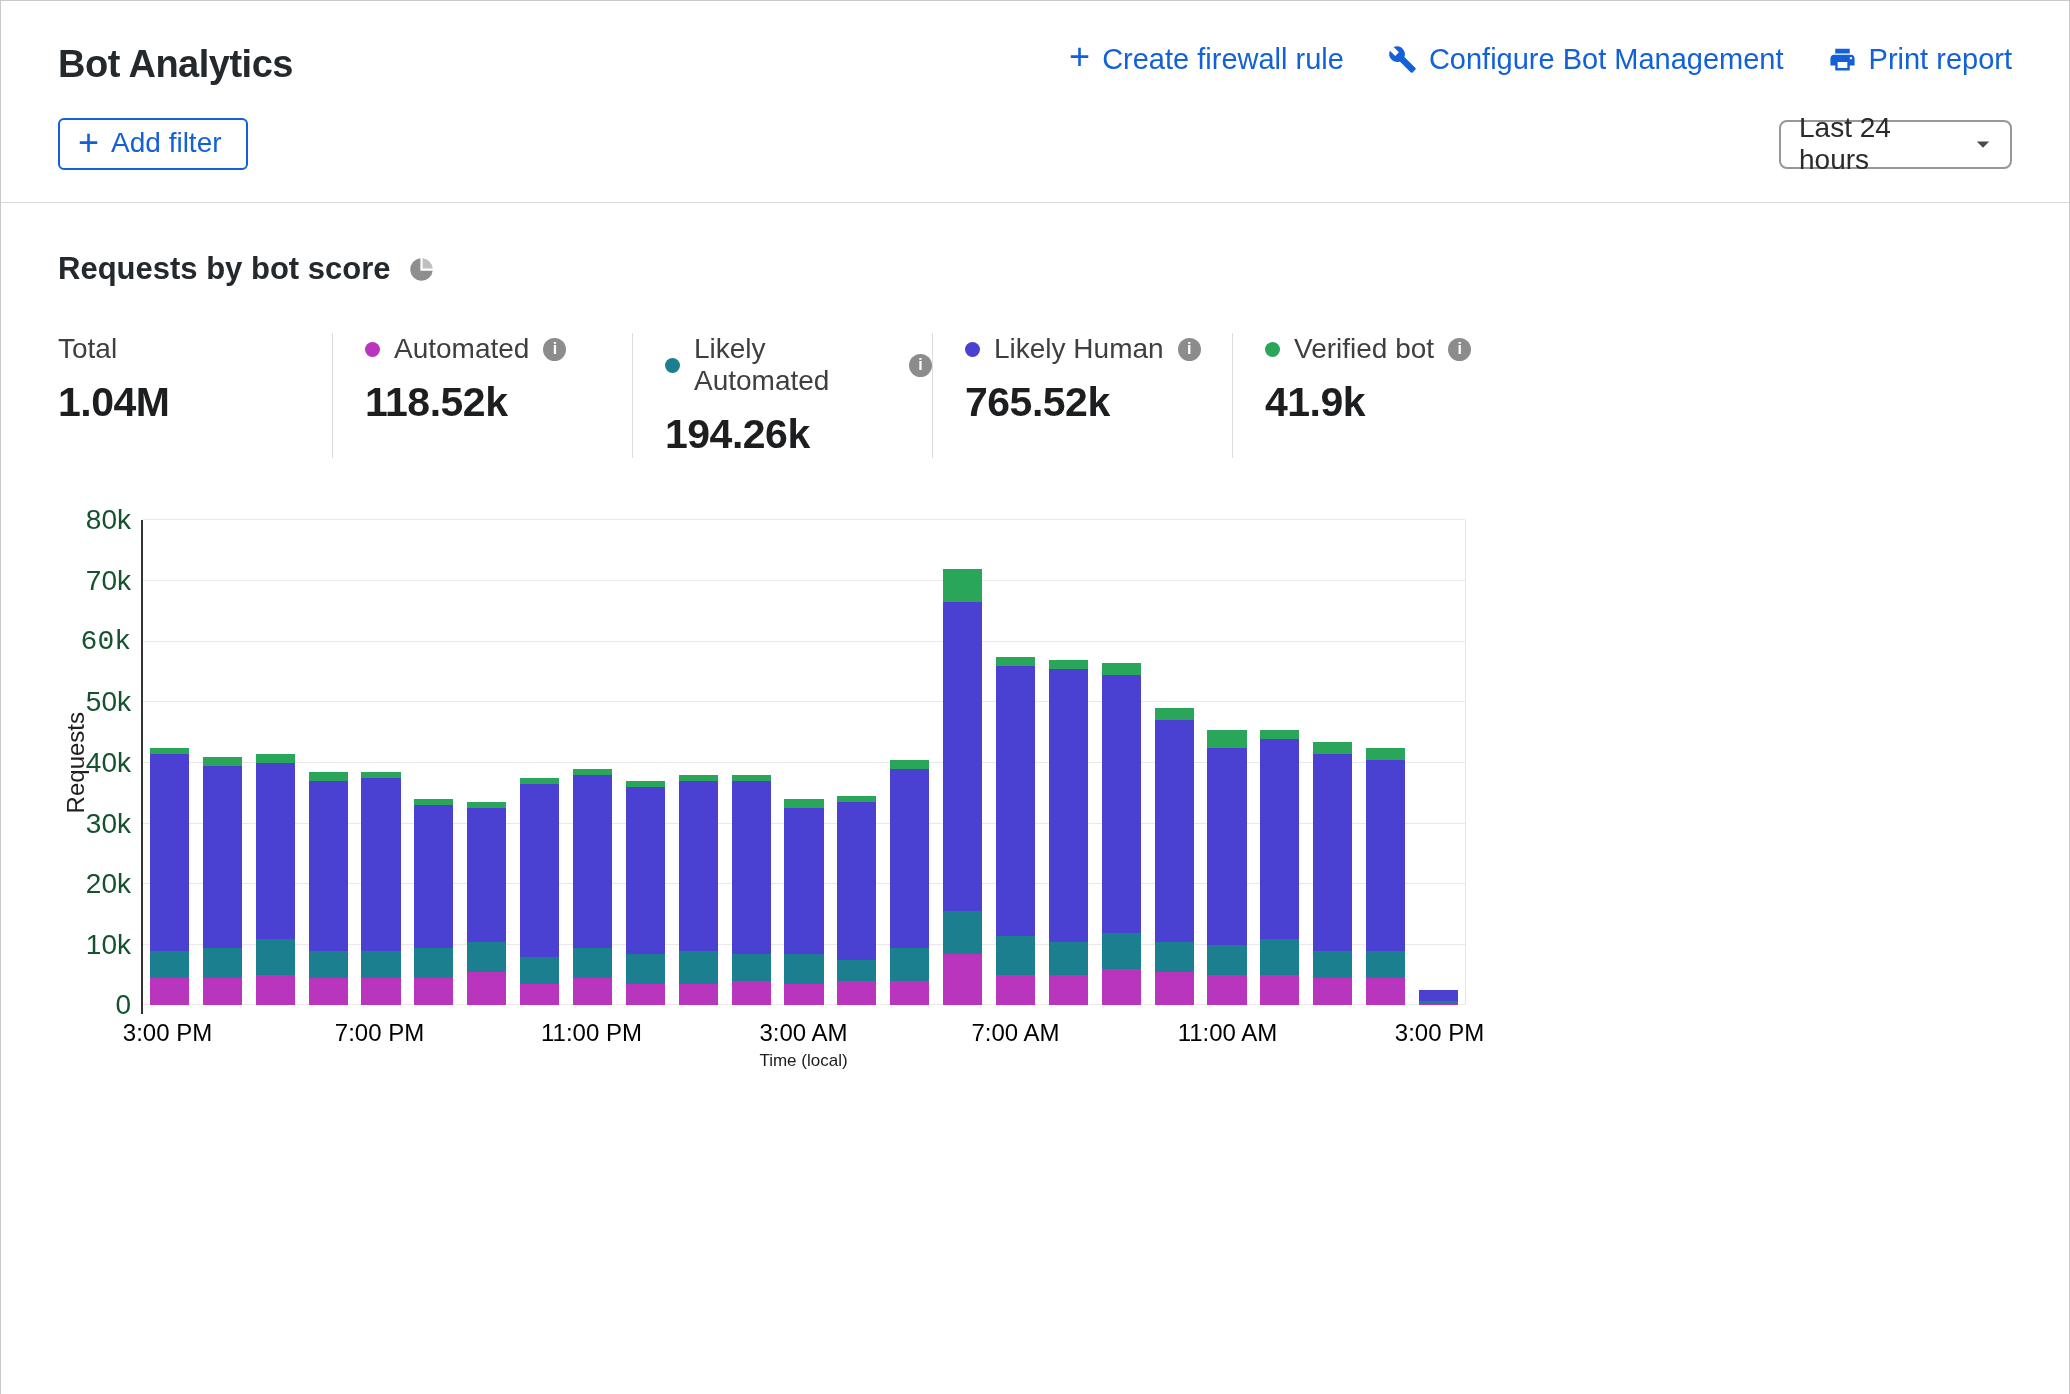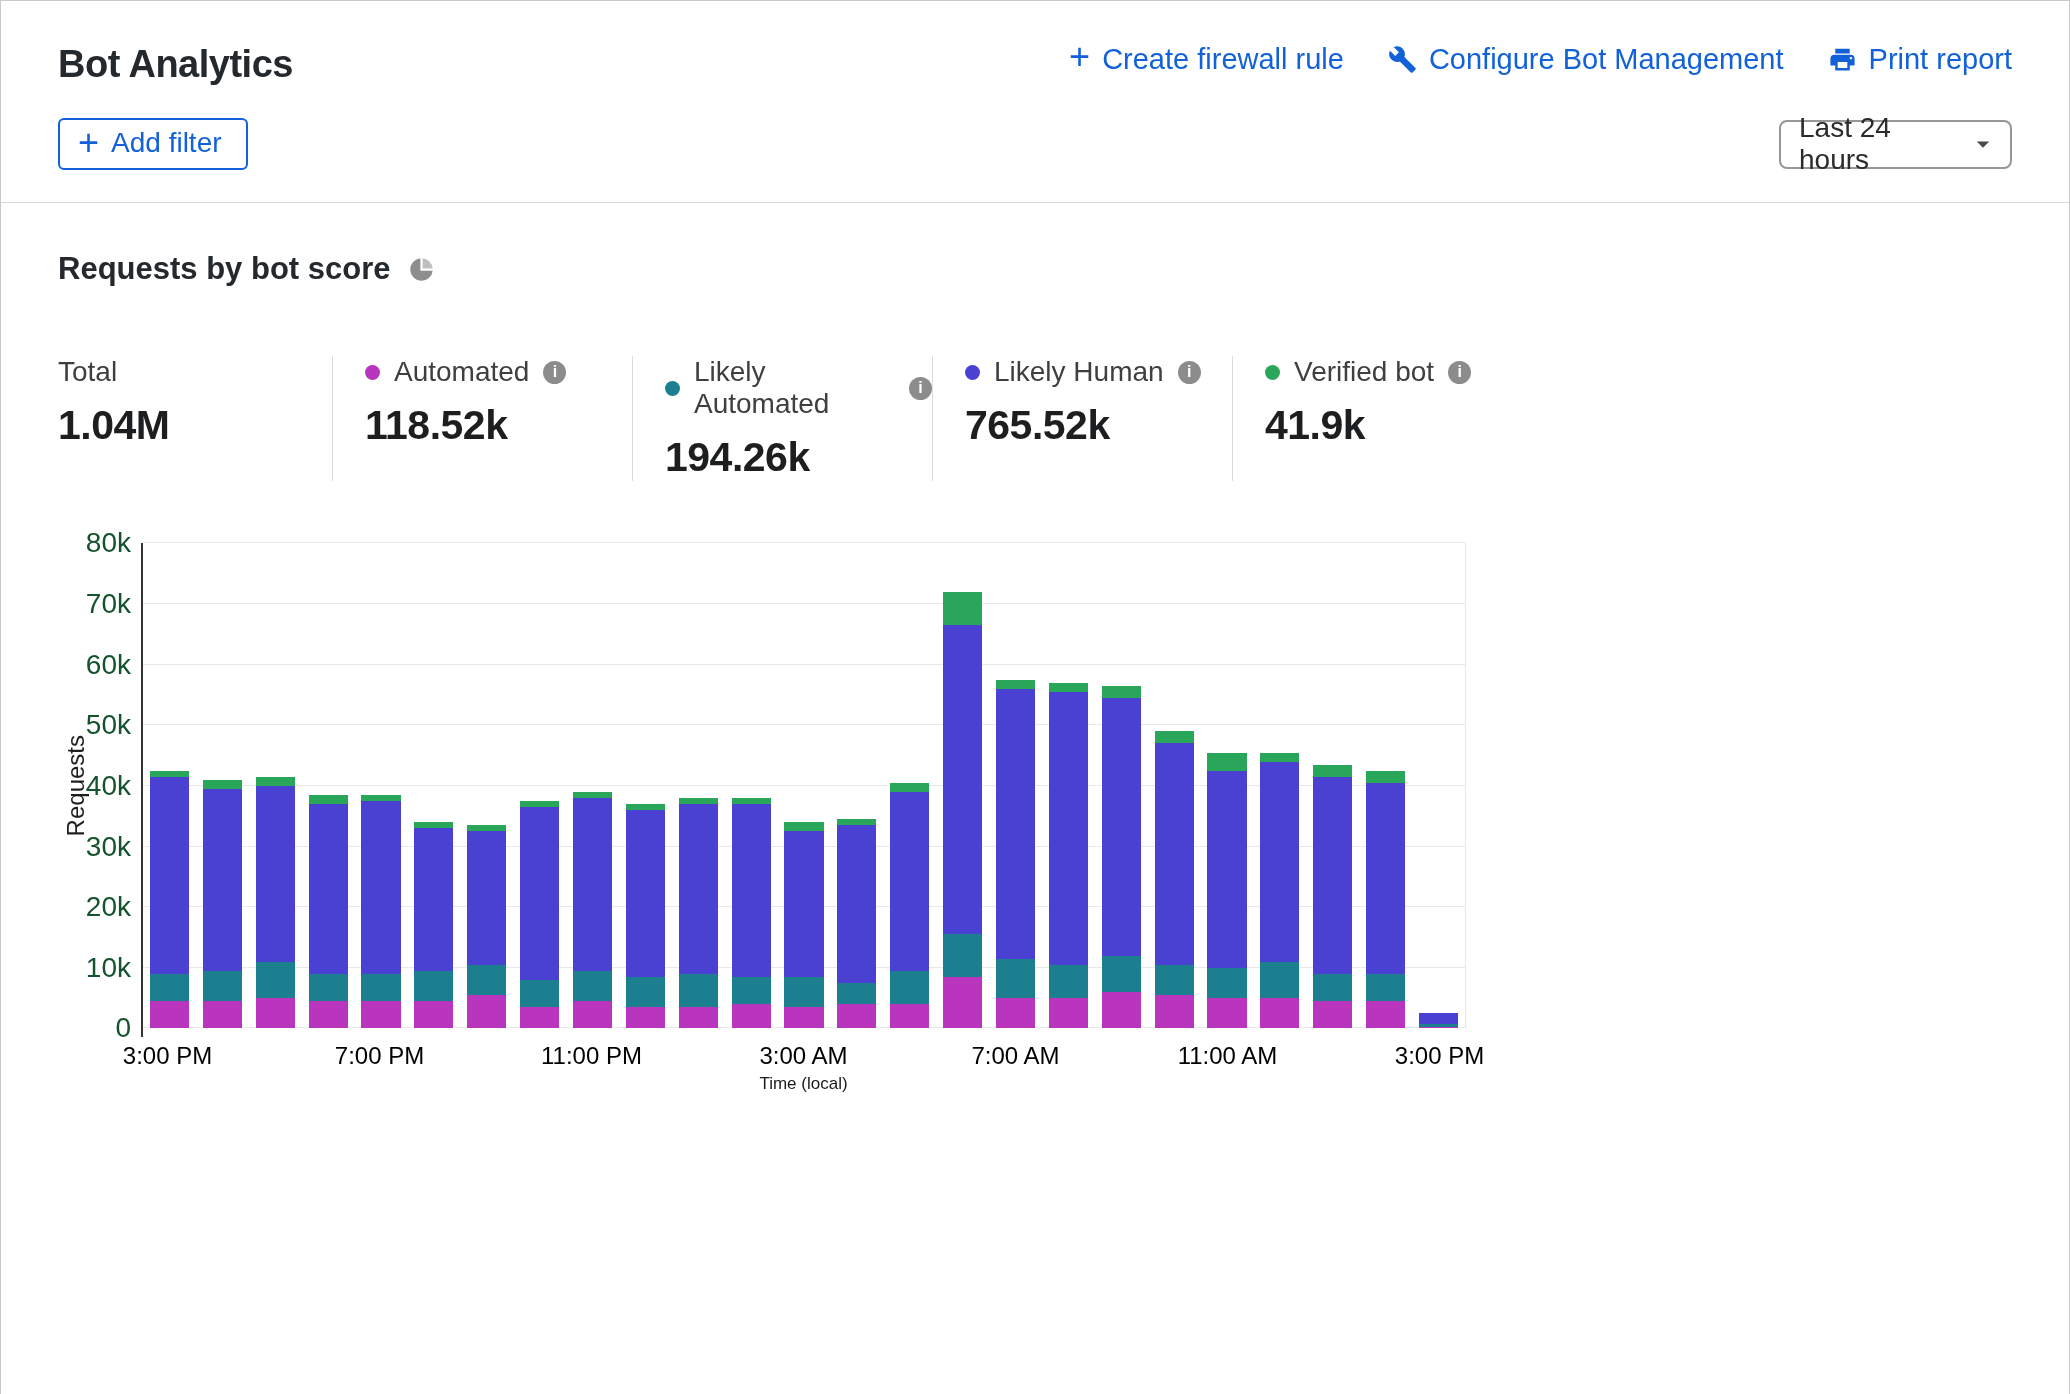--- a/index.html
+++ b/index.html
@@ -20,21 +20,21 @@
   .add-filter { display:inline-flex; align-items:center; gap:12px; background:#fff; border:2px solid #1261d8; border-radius:6px; color:#1261d8; font-size:28px; padding:7px 24px 9px 18px; cursor:pointer; font-family:inherit; }
   .add-filter .plus-glyph { top:0; }
   .select { width:233px; height:49px; border:2px solid #979797; border-radius:8px; display:flex; align-items:center; justify-content:space-between; padding:0 12px 0 18px; font-size:28px; color:#2b2b2b; cursor:pointer; background:#fff; }
 
   
   .main { padding:0 57px; }
   .section-title-row { display:flex; align-items:center; gap:18px; margin-top:48px; }
   .section-title { font-size:31px; font-weight:700; margin:0; color:#24292e; }
 
   .stats { display:flex; margin-top:46px; }
-  .stat { width:300px;margin-top:23px; }
+  .stat { width:300px; }
   .stat:first-child { width:274px; }
   .stat + .stat { border-left:1px solid #dcdcdc; padding-left:32px; }
   .stat-label-row { display:flex; align-items:center; gap:14px; font-size:28px; color:#3d3f41; min-height:30px; }
   .dot { width:15px; height:15px; border-radius:50%; flex:0 0 auto; }
   .info { width:23px; height:23px; border-radius:50%; background:#8c8c8c; color:#fff; font-size:16px; font-weight:700; display:inline-flex; align-items:center; justify-content:center; cursor:pointer; flex:0 0 auto; }
   .stat-value { font-size:41px; font-weight:700; color:#1c1e20; margin-top:14px; letter-spacing:-0.5px; }
 
   
   .chart { margin-top:62px; }
   .chart-row { display:flex; }
@@ -156,21 +156,21 @@
         <div class="y-title">
           <span>Requests</span>
         </div>
         <div class="y-labels">
             <div class="y-tick-label" style="bottom: 0%;">0</div>
             <div class="y-tick-label" style="bottom: 12.5%;">10k</div>
             <div class="y-tick-label" style="bottom: 25%;">20k</div>
             <div class="y-tick-label" style="bottom: 37.5%;">30k</div>
             <div class="y-tick-label" style="bottom: 50%;">40k</div>
             <div class="y-tick-label" style="bottom: 62.5%;">50k</div>
-            <div class="y-tick-label" style="bottom: 75%;">60k</div>
+            <div class="y-tick-label" style="bottom: 75%; font-family: Liberation Mono, monospace;">60k</div>
             <div class="y-tick-label" style="bottom: 87.5%;">70k</div>
             <div class="y-tick-label" style="bottom: 100%;">80k</div>
           </div>
         <div class="plot">
             <div class="gridline" style="bottom: 0%;"></div>
             <div class="gridline" style="bottom: 12.5%;"></div>
             <div class="gridline" style="bottom: 25%;"></div>
             <div class="gridline" style="bottom: 37.5%;"></div>
             <div class="gridline" style="bottom: 50%;"></div>
             <div class="gridline" style="bottom: 62.5%;"></div>

